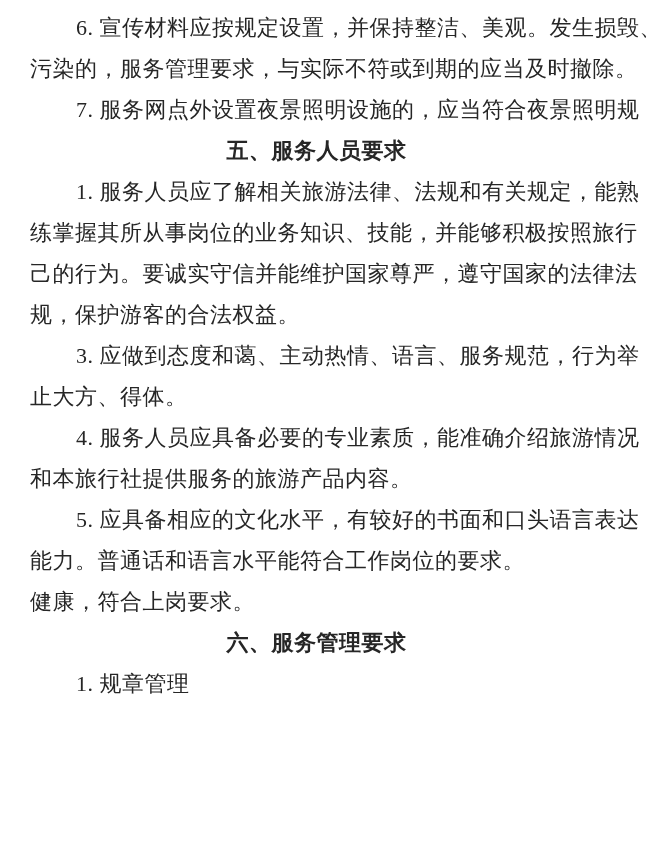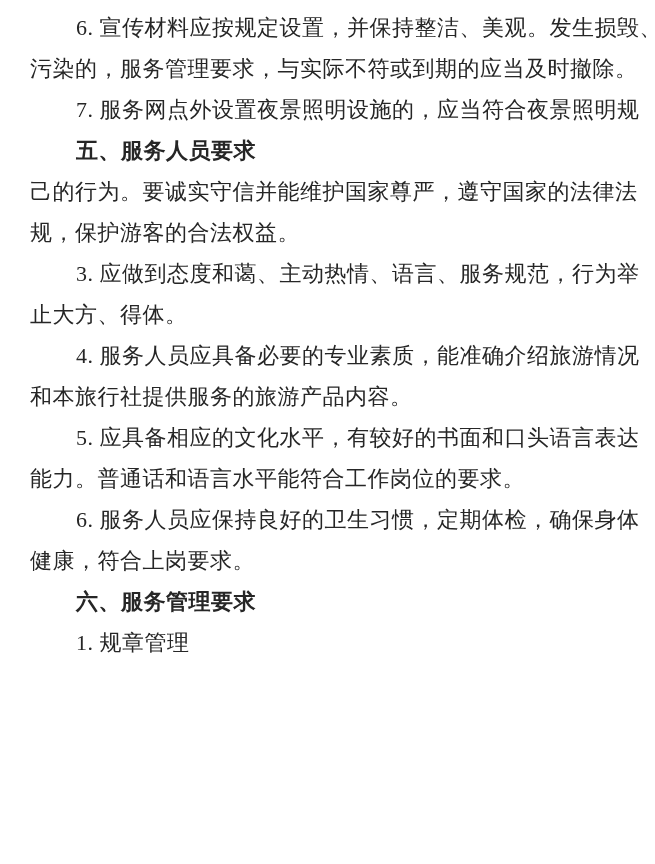--- a/index.html
+++ b/index.html
@@ -25,37 +25,39 @@
     height: 41px;
     white-space: nowrap;
     letter-spacing: 0.5px;
     text-rendering: optimizeLegibility;
   }
   .line.indent {
     padding-left: 46px;
   }
   .line.heading {
     font-weight: 700;
+    text-align: center;
   }
 </style>
 </head>
 <body>
 
 <div class="page" style="background: rgb(255, 255, 255); color: rgb(38, 38, 38);">
   <div id="doc-body">
       <div class="line indent">6. 宣传材料应按规定设置，并保持整洁、美观。发生损毁、</div>
       <div class="line">污染的，服务管理要求，与实际不符或到期的应当及时撤除。</div>
       <div class="line indent">7. 服务网点外设置夜景照明设施的，应当符合夜景照明规</div>
       <div class="line indent heading">五、服务人员要求</div>
+      <div class="line indent">1. 服务人员应了解相关旅游法律、法规和有关规定，能熟</div>
+      <div class="line">练掌握其所从事岗位的业务知识、技能，并能够积极按照旅行</div>
       <div class="line">己的行为。要诚实守信并能维护国家尊严，遵守国家的法律法</div>
       <div class="line">规，保护游客的合法权益。</div>
       <div class="line indent">3. 应做到态度和蔼、主动热情、语言、服务规范，行为举</div>
       <div class="line">止大方、得体。</div>
       <div class="line indent">4. 服务人员应具备必要的专业素质，能准确介绍旅游情况</div>
       <div class="line">和本旅行社提供服务的旅游产品内容。</div>
       <div class="line indent">5. 应具备相应的文化水平，有较好的书面和口头语言表达</div>
       <div class="line">能力。普通话和语言水平能符合工作岗位的要求。</div>
-      <div class="line indent">6. 服务人员应保持良好的卫生习惯，定期体检，确保身体</div>
       <div class="line">健康，符合上岗要求。</div>
       <div class="line indent heading">六、服务管理要求</div>
       <div class="line indent">1. 规章管理</div>
     </div>
 </div>
 
 </body></html>

